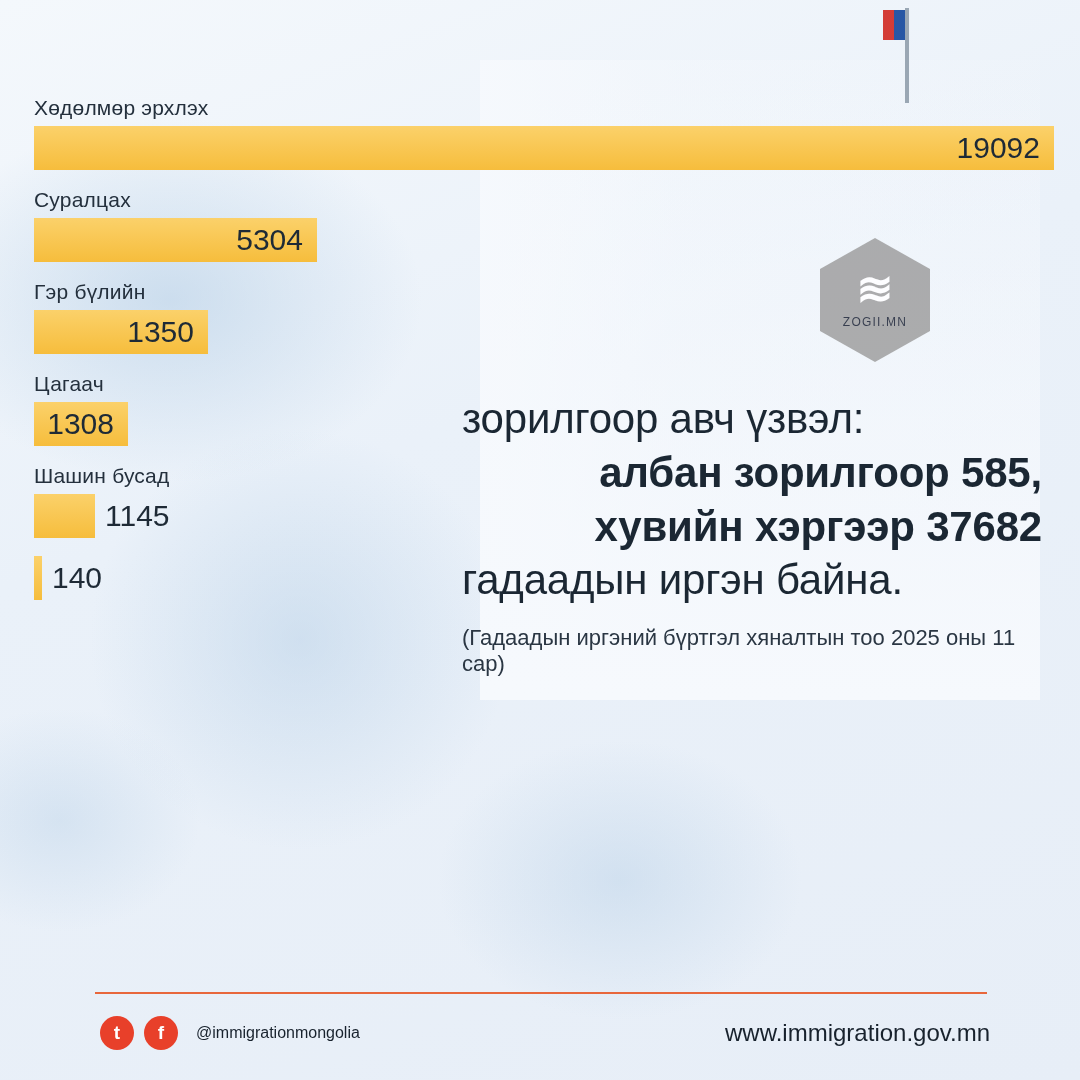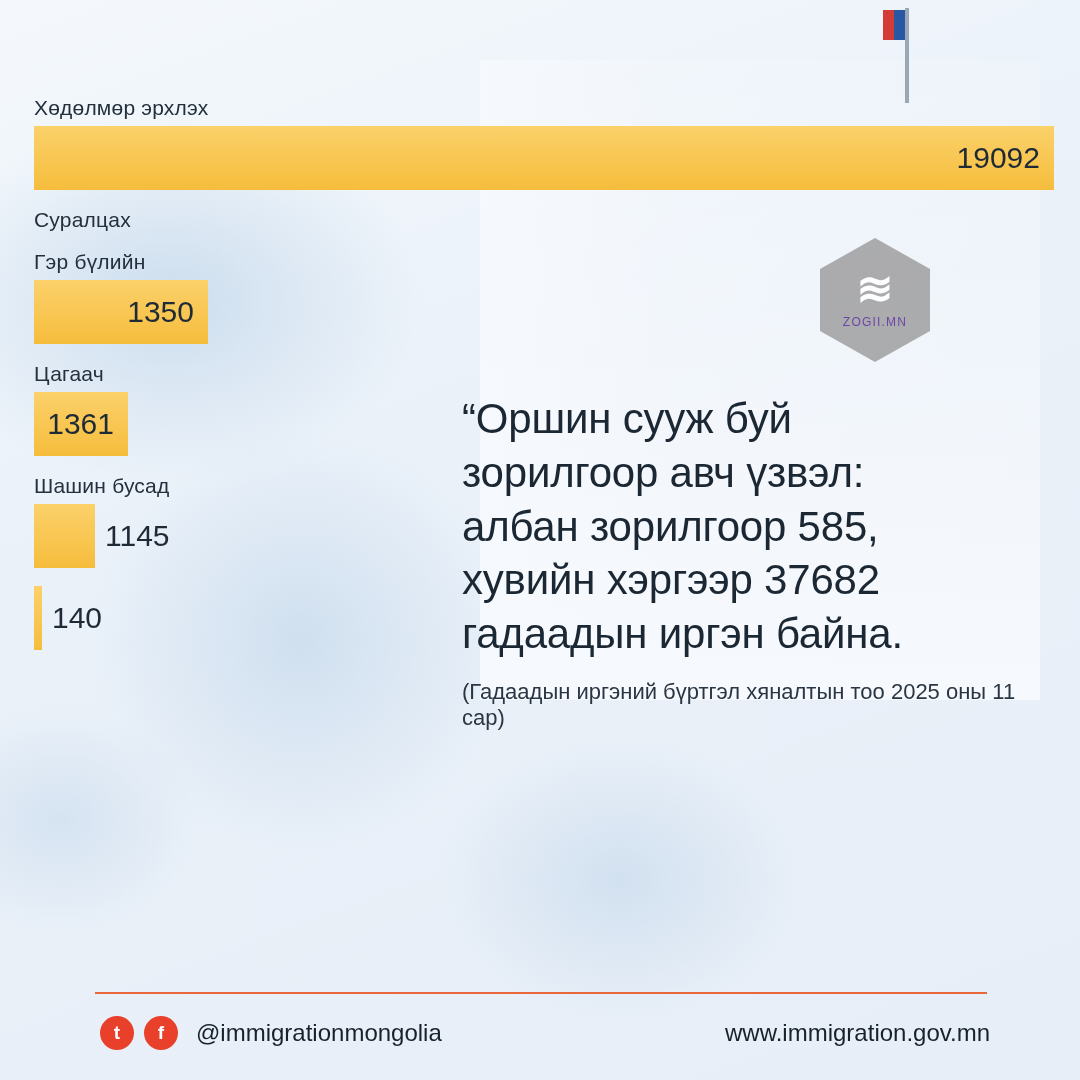--- a/index.html
+++ b/index.html
@@ -86,21 +86,21 @@
     font-size: 21px;
     color: #24303d;
     margin-bottom: 6px;
     letter-spacing: 0.2px;
   }
   .bar-row {
     display: flex;
     align-items: center;
   }
   .bar {
-    height: 64px;
+    height: 44px;
     background: #f8c council;
     background: #f9c council;
     background-color: #f9c74f;
     background-image: linear-gradient(to bottom, #fbd16a, #f6bd3c);
     position: relative;
   }
   .bar-value {
     position: absolute;
     right: 14px;
     top: 50%;
@@ -123,21 +123,22 @@
     top: 392px;
     width: 580px;
     color: #1b2733;
   }
   .quote-line {
     font-size: 42px;
     line-height: 1.28;
     letter-spacing: -0.2px;
   }
   .quote-line.bold {
-    font-weight: normal;
+    font-weight: bold;
+    text-align: right;
   }
   .quote-note {
     margin-top: 18px;
     font-size: 22px;
     color: #2a3643;
   }
 
   
   .logo {
     position: absolute;
@@ -159,21 +160,21 @@
   }
   .logo-mark {
     font-size: 44px;
     color: #ffffff;
     line-height: 1;
     font-weight: bold;
     transform: translateY(-4px);
   }
   .logo-text {
     font-size: 12px;
-    color: #4c1d95;
+    color: #0f172a;
     letter-spacing: 1.2px;
     margin-top: 0;
   }
 
   
   .footer-rule {
     position: absolute;
     left: 95px;
     top: 992px;
     width: 892px;
@@ -201,21 +202,21 @@
     background: #e8402a;
     color: #ffffff;
     display: flex;
     align-items: center;
     justify-content: center;
     font-size: 19px;
     margin-right: 10px;
     font-weight: bold;
   }
   .handle {
-    font-size: 24px;
+    font-size: 16px;
     color: #18222d;
     margin-left: 8px;
   }
   .site {
     font-size: 24px;
     color: #18222d;
   }
 </style>
 </head>
 <body>
@@ -234,36 +235,41 @@
       <div class="bar-row">
         <div class="bar" style="width:1020px">
           <span class="bar-value">19092</span>
         </div>
       </div>
     </div>
 
 
     <div class="bar-group">
       <div class="bar-label">Суралцах</div>
+      <div class="bar-row">
+        <div class="bar" style="width:283px">
+          <span class="bar-value">5304</span>
+        </div>
+      </div>
     </div>
 
     <div class="bar-group">
       <div class="bar-label">Гэр бүлийн</div>
       <div class="bar-row">
         <div class="bar" style="width:174px">
           <span class="bar-value">1350</span>
         </div>
       </div>
     </div>
 
     <div class="bar-group">
       <div class="bar-label">Цагаач</div>
       <div class="bar-row">
         <div class="bar" style="width:94px">
-          <span class="bar-value">1361</span>
+          <span class="bar-value">1308</span>
         </div>
       </div>
     </div>
 
     <div class="bar-group">
       <div class="bar-label">Шашин бусад</div>
       <div class="bar-row">
         <div class="bar" style="width:61px"></div>
         <span class="bar-value outside">1145</span>
       </div>
@@ -279,21 +285,20 @@
   </div>
 
   <div class="logo">
     <div class="hexagon">
       <div class="logo-mark">≋</div>
       <div class="logo-text">ZOGII.MN</div>
     </div>
   </div>
 
   <div class="quote">
-    <div class="quote-line">“Оршин сууж буй</div>
     <div class="quote-line">зорилгоор авч үзвэл:</div>
     <div class="quote-line bold">албан зорилгоор 585,</div>
     <div class="quote-line bold">хувийн хэргээр 37682</div>
     <div class="quote-line">гадаадын иргэн байна.</div>
     <div class="quote-note">(Гадаадын иргэний бүртгэл хяналтын тоо 2025 оны 11 сар)</div>
   </div>
 
   <div class="footer-rule"></div>
   <div class="footer">
     <div class="footer-left">

